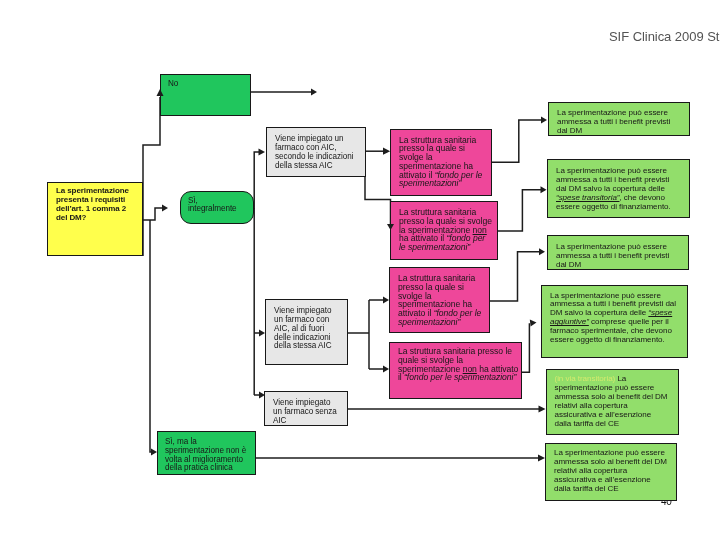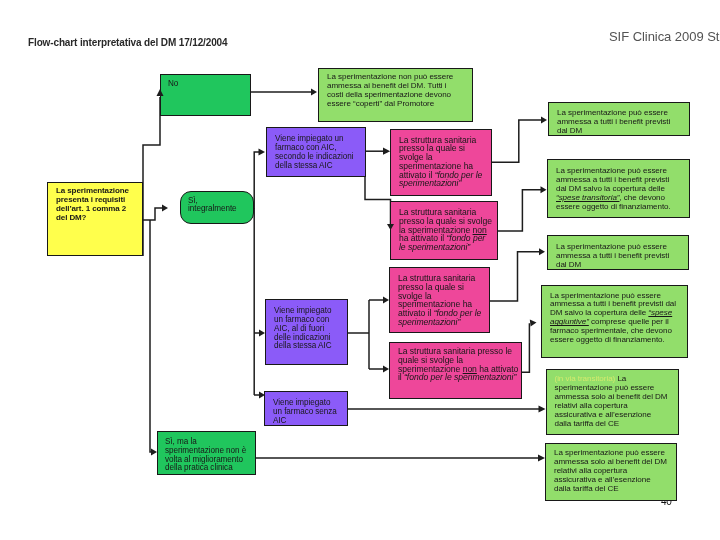--- a/index.html
+++ b/index.html
@@ -9,36 +9,35 @@
   .title{position:absolute;left:28px;top:36.5px;font-size:10px;font-weight:bold;color:#2b2b2b;letter-spacing:-0.13px;white-space:nowrap;}
   .hdr{position:absolute;left:609px;top:28.5px;font-size:13px;color:#545454;white-space:nowrap;letter-spacing:-0.05px;}
   .pagenum{position:absolute;left:661px;top:496px;font-size:10px;color:#111;letter-spacing:-0.2px;}
   .node{position:absolute;box-sizing:border-box;border:1.4px solid #1a1a1a;overflow:hidden;}
   .node .txt{position:absolute;left:8px;right:4px;top:4px;font-size:8.6px;line-height:9.1px;color:#1a1a1a;letter-spacing:-0.05px;white-space:nowrap;}
   .n-yellow{background:#fdfd4d;}
   .n-green{background:#92dc6b;}
   .n-green .txt{font-size:8.05px;line-height:8.95px;}
   .n-blue{background:#22c55e;}
   .n-blue .txt{font-size:8.15px;line-height:8.8px;left:7px;top:4.5px;}
-  .n-orange{background:#8b5cf6;}
+  .n-orange{background:#e5e5e5;}
   .n-orange .txt{font-size:8.15px;line-height:8.85px;top:7px;}
   .n-white{background:#ec4899;}
   .n-white .txt{line-height:8.75px;}
   .u{text-decoration:underline;}
   .i{font-style:italic;text-align:center;}
   .i.u{font-style:italic;text-decoration:underline;}
   .y{color:#d3e86e;}
   svg.lines{position:absolute;left:0;top:0;width:720px;height:540px;}
 </style>
 </head>
 <body>
 
 <div id="slide">
 <div id="content">
-  <div class="title">Flow-chart interpretativa del DM 17/12/2004</div>
   <div class="hdr">SIF Clinica 2009 Stu</div>
   <div class="pagenum">40</div>
 
   <svg class="lines" viewBox="0 0 720 540">
     <g fill="none" stroke="#1f1f1f" stroke-width="1.5">
 
       <path d="M143 256 L143 145 L160 145 L160 97"></path>
 
       <path d="M143 220 L155 220 L155 208 L166 208"></path>
 
@@ -104,23 +103,20 @@
   <div class="node n-white" style="left:390px;top:201px;width:108px;height:59px;">
     <div class="txt" style="left:8px;top:6px;">La struttura sanitaria<br>presso la quale si svolge<br>la sperimentazione <span class="u">non</span><br>ha attivato il <span class="i">“fondo per<br>le sperimentazioni”</span></div>
   </div>
   <div class="node n-white" style="left:389px;top:267px;width:101px;height:66px;">
     <div class="txt" style="left:8px;top:6px;">La struttura sanitaria<br>presso la quale si<br>svolge la<br>sperimentazione ha<br>attivato il <span class="i">“fondo per le<br>sperimentazioni”</span></div>
   </div>
   <div class="node n-white" style="left:389px;top:342px;width:133px;height:57px;">
     <div class="txt" style="left:8px;top:4px;">La struttura sanitaria presso le<br>quale si svolge la<br>sperimentazione <span class="u">non</span> ha attivato<br>il <span class="i">“fondo per le sperimentazioni”</span></div>
   </div>
 
-  <div class="node n-green" style="left:318px;top:68px;width:155px;height:54px;">
-    <div class="txt" style="left:8px;top:4.4px;">La sperimentazione non può essere<br>ammessa ai benefit del DM. Tutti i<br>costi della sperimentazione devono<br>essere “coperti” dal Promotore</div>
-  </div>
   <div class="node n-green" style="left:548px;top:102px;width:142px;height:34px;">
     <div class="txt" style="left:8px;top:6px;">La sperimentazione può essere<br>ammessa a tutti i benefit previsti<br>dal DM</div>
   </div>
   <div class="node n-green" style="left:547px;top:159px;width:143px;height:59px;">
     <div class="txt" style="left:8px;top:7px;">La sperimentazione può essere<br>ammessa a tutti i benefit previsti<br>dal DM salvo la copertura delle<br><span class="i u">“spese transitoria”</span>, che devono<br>essere oggetto di finanziamento.</div>
   </div>
   <div class="node n-green" style="left:547px;top:235px;width:142px;height:35px;">
     <div class="txt" style="left:8px;top:7px;">La sperimentazione può essere<br>ammessa a tutti i benefit previsti<br>dal DM</div>
   </div>
   <div class="node n-green" style="left:541px;top:285px;width:147px;height:73px;">

